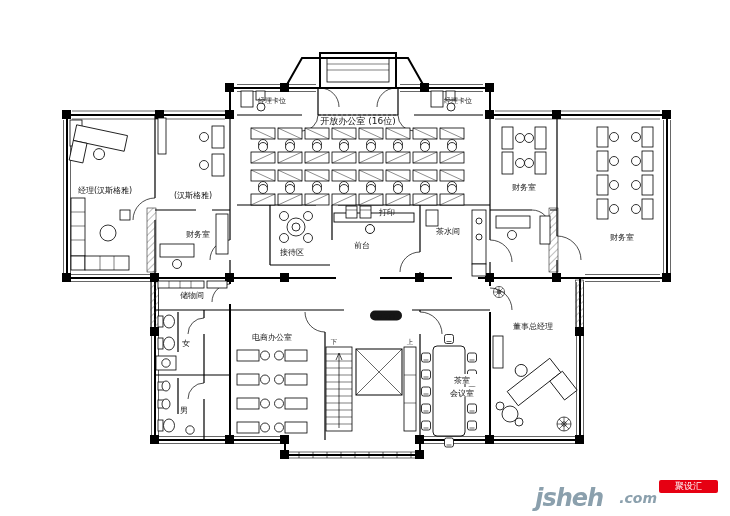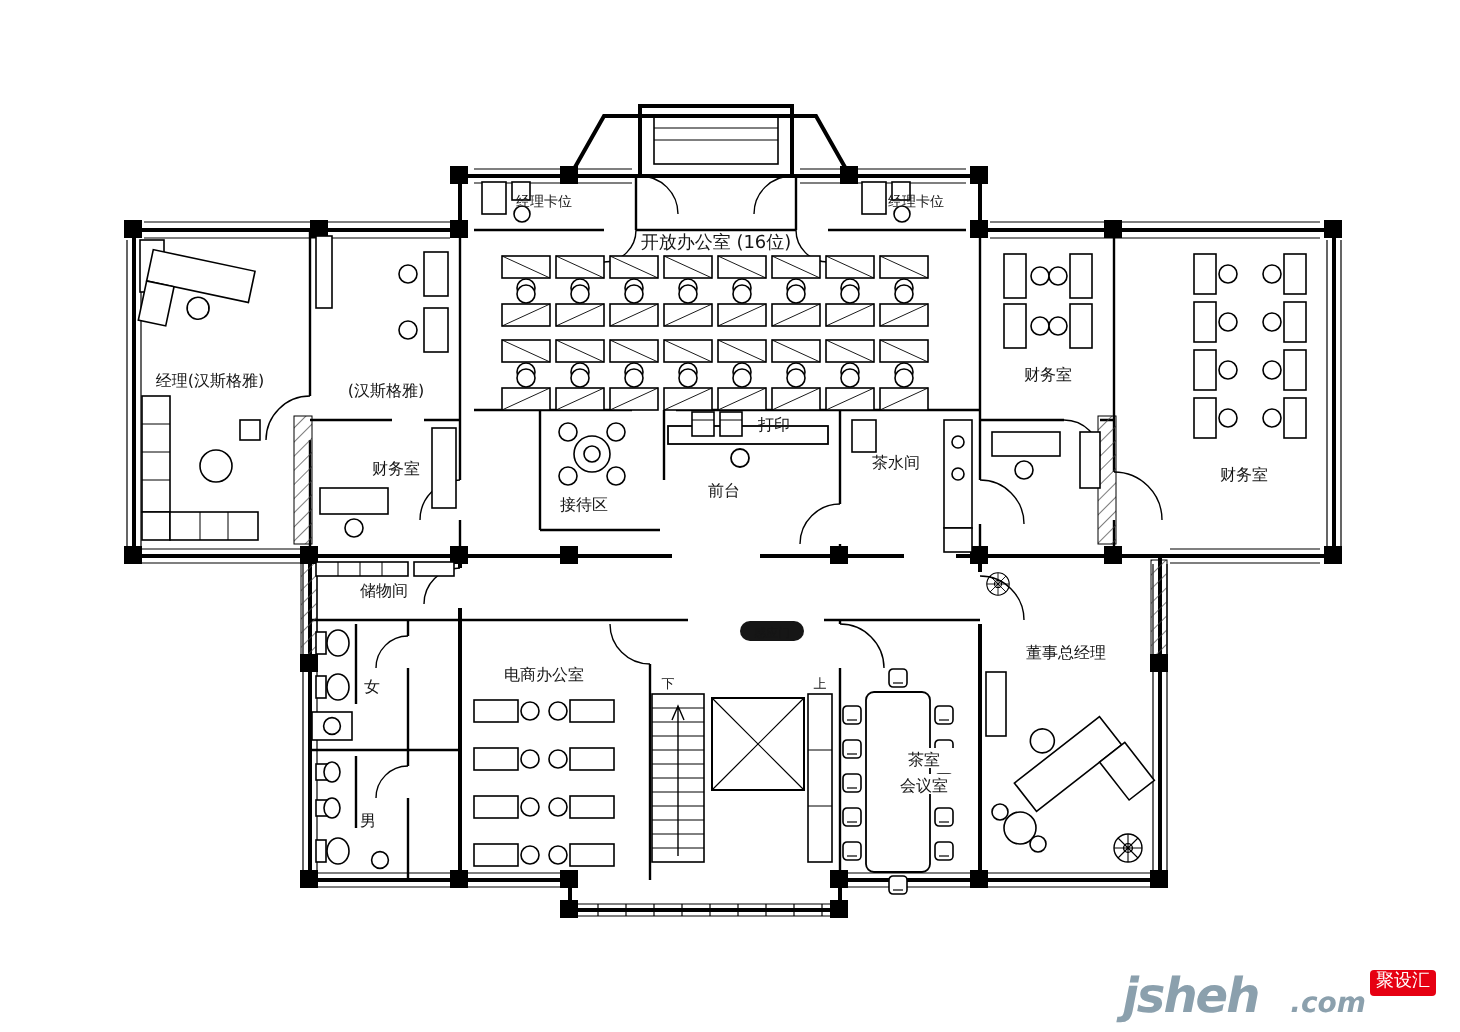--- a/index.html
+++ b/index.html
@@ -1,23 +1,23 @@
 <!DOCTYPE html>
 <html><head>
 <meta charset="utf-8">
 <style>
   html,body{margin:0;padding:0;background:#ffffff;}
   body{width:730px;height:516px;overflow:hidden;font-family:"DejaVu Sans",sans-serif;}
   .stage{position:relative;width:730px;height:516px;background:#fff;}
   svg{display:block;}
   svg text{font-family:"DejaVu Sans",sans-serif;fill:#151515;}
-  .watermark{position:absolute;right:12px;bottom:6px;display:flex;align-items:flex-end;color:#8ba0ad;}
+  .watermark{position:absolute;right:12px;bottom:6px;display:flex;align-items:center;color:#8ba0ad;}
   .wm-name{font-size:24px;font-weight:bold;font-style:italic;letter-spacing:-1px;line-height:1;}
   .wm-tld{font-size:14px;font-weight:bold;font-style:italic;margin-left:16px;}
-  .wm-badge{background:#e60012;color:#fff;font-size:9px;line-height:1;padding:2px 3px;border-radius:2px;margin-left:2px;transform:translateY(-12px);}
+  .wm-badge{background:#e60012;color:#fff;font-size:9px;line-height:1;padding:2px 16px;border-radius:2px;margin-left:2px;transform:translateY(-12px);}
 </style>
 </head>
 <body>
 
 <div class="stage">
 <svg width="730" height="516" viewBox="0 0 730 516">
   <defs>
     <pattern id="hatch" width="5" height="5" patternUnits="userSpaceOnUse" patternTransform="rotate(45)">
       <line x1="0" y1="0" x2="0" y2="5" stroke="#444" stroke-width="0.7"></line>
     </pattern>

